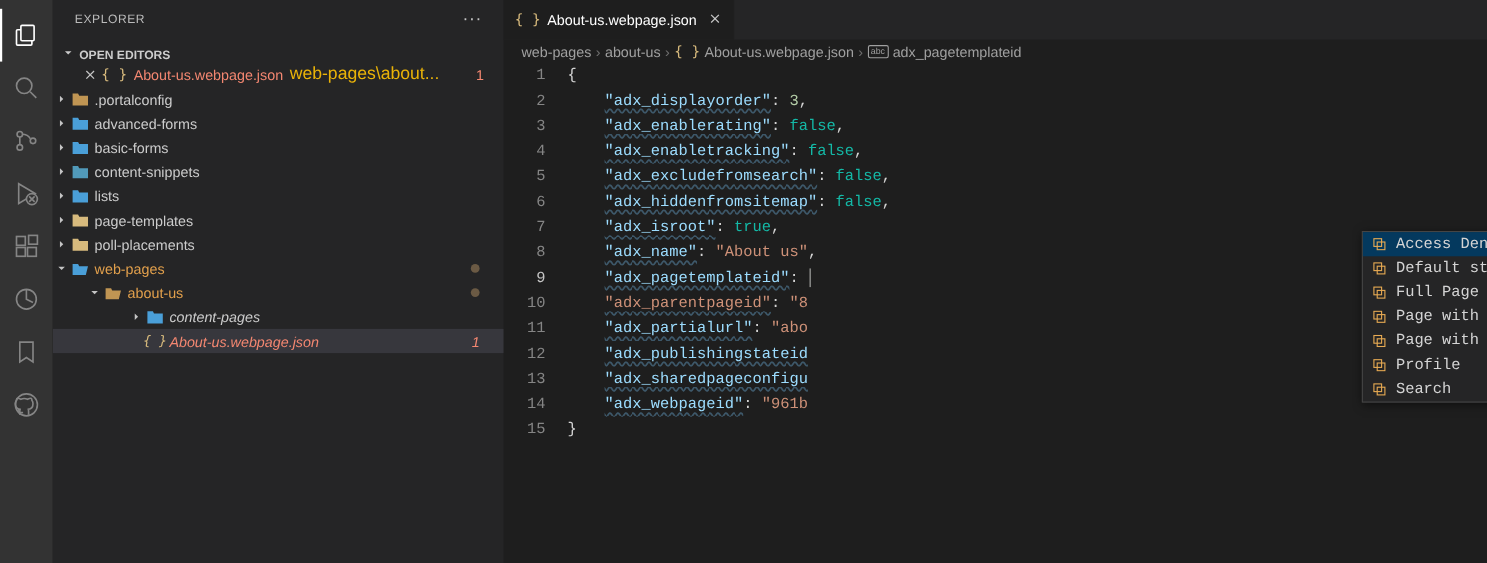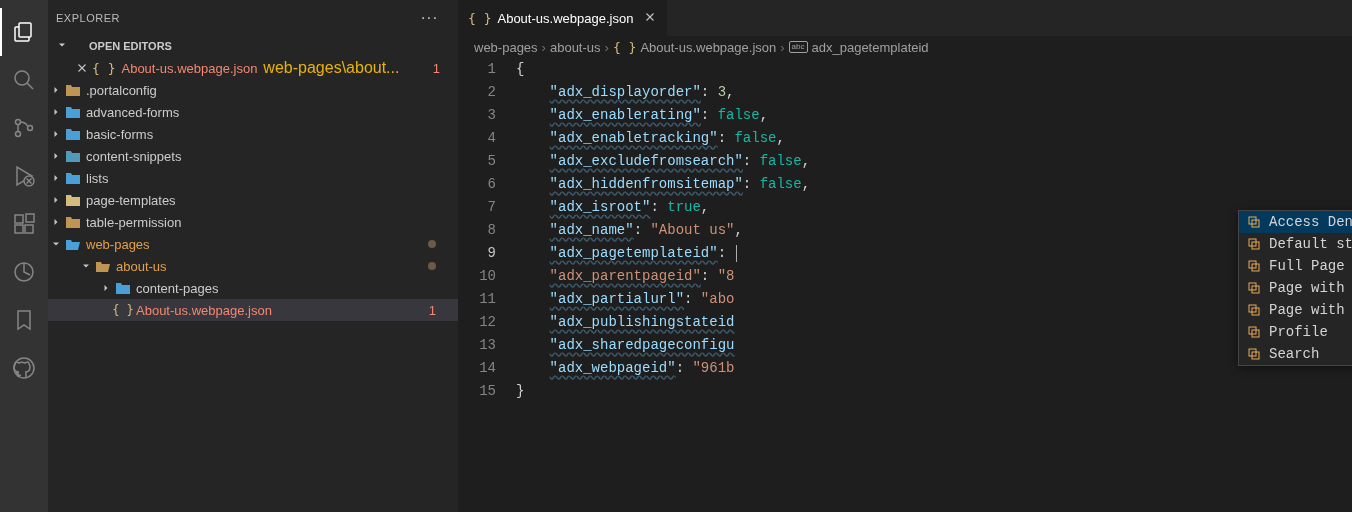--- a/index.html
+++ b/index.html
@@ -46,35 +46,34 @@
   background: #252526;
   display: flex;
   flex-direction: column;
   color: #cccccc;
 }
 .sidebar-header {
   height: 35px;
   display: flex;
   align-items: center;
   justify-content: space-between;
-  padding: 0 20px 0 8px;
+  padding: 0 20px 0 20px;
   font-size: 11px;
   color: #bbbbbb;
   letter-spacing: 0.5px;
 }
 .section-header {
   height: 22px;
   display: flex;
-  align-items: center;
+  align-items: flex-end;
   padding: 0 8px;
   font-size: 11px;
   font-weight: 700;
   color: #cccccc;
   cursor: pointer;
-  gap: 17px;
 }
 .section-header .chev { margin-right: 4px; }
 .open-editor {
   height: 22px;
   display: flex;
   align-items: center;
   padding-left: 26px;
   color: #f48771;
   font-size: 13px;
   position: relative;
@@ -110,21 +109,21 @@
   position: absolute;
   right: 22px;
 }
 .tree-row .chev { width: 16px; display:flex; align-items:center; justify-content:center; color:#c5c5c5; }
 .tree-row .ficon { width: 18px; display:flex; align-items:center; justify-content:center; margin-right: 4px; }
 .tree-row.orange { color: #e2a04c; }
 .tree-row.red { color: #f48771; }
 .tree-row .err-badge { position: absolute; right: 22px; color: #f48771; }
 .pad-1 { }
 .pad-2 { padding-left: 30px; }
-.pad-3 { padding-left: 50px; }
+.pad-3 { padding-left: 68px; font-style: italic; }
 .editor-area {
   flex: 1;
   background: #1e1e1e;
   display: flex;
   flex-direction: column;
   position: relative;
 }
 .tabs {
   height: 36px;
   background: #252526;
@@ -390,26 +389,26 @@
           </svg>
         </span>
       <span>page-templates</span>
     </div>
     <div class="tree-row pad-1">
       <span class="chev">
           <svg width="12" height="12" viewBox="0 0 16 16" fill="currentColor">
             <path d="M6 4l4 4-4 4"></path>
           </svg>
         </span>
-      <span class="ficon folder-icon">
-          <svg width="16" height="14" viewBox="0 0 16 14" fill="currentColor">
-            <path d="M1 2h5l1 2h8v9H1z"></path>
-          </svg>
-        </span>
-      <span>table-permission</span>
+      <span class="ficon yellow-icon">
+          <svg width="16" height="14" viewBox="0 0 16 14" fill="currentColor">
+            <path d="M1 2h5l1 2h8v9H1z"></path>
+          </svg>
+        </span>
+      <span>poll-placements</span>
     </div>
     <div class="tree-row pad-1 orange modified">
       <span class="chev">
           <svg width="12" height="12" viewBox="0 0 16 16" fill="currentColor">
             <path d="M4 6l4 4 4-4"></path>
           </svg>
         </span>
       <span class="ficon blue-folder">
           <svg width="16" height="14" viewBox="0 0 16 14" fill="currentColor">
             <path d="M1 3h5l1 2h8l-2 8H1z"></path>

